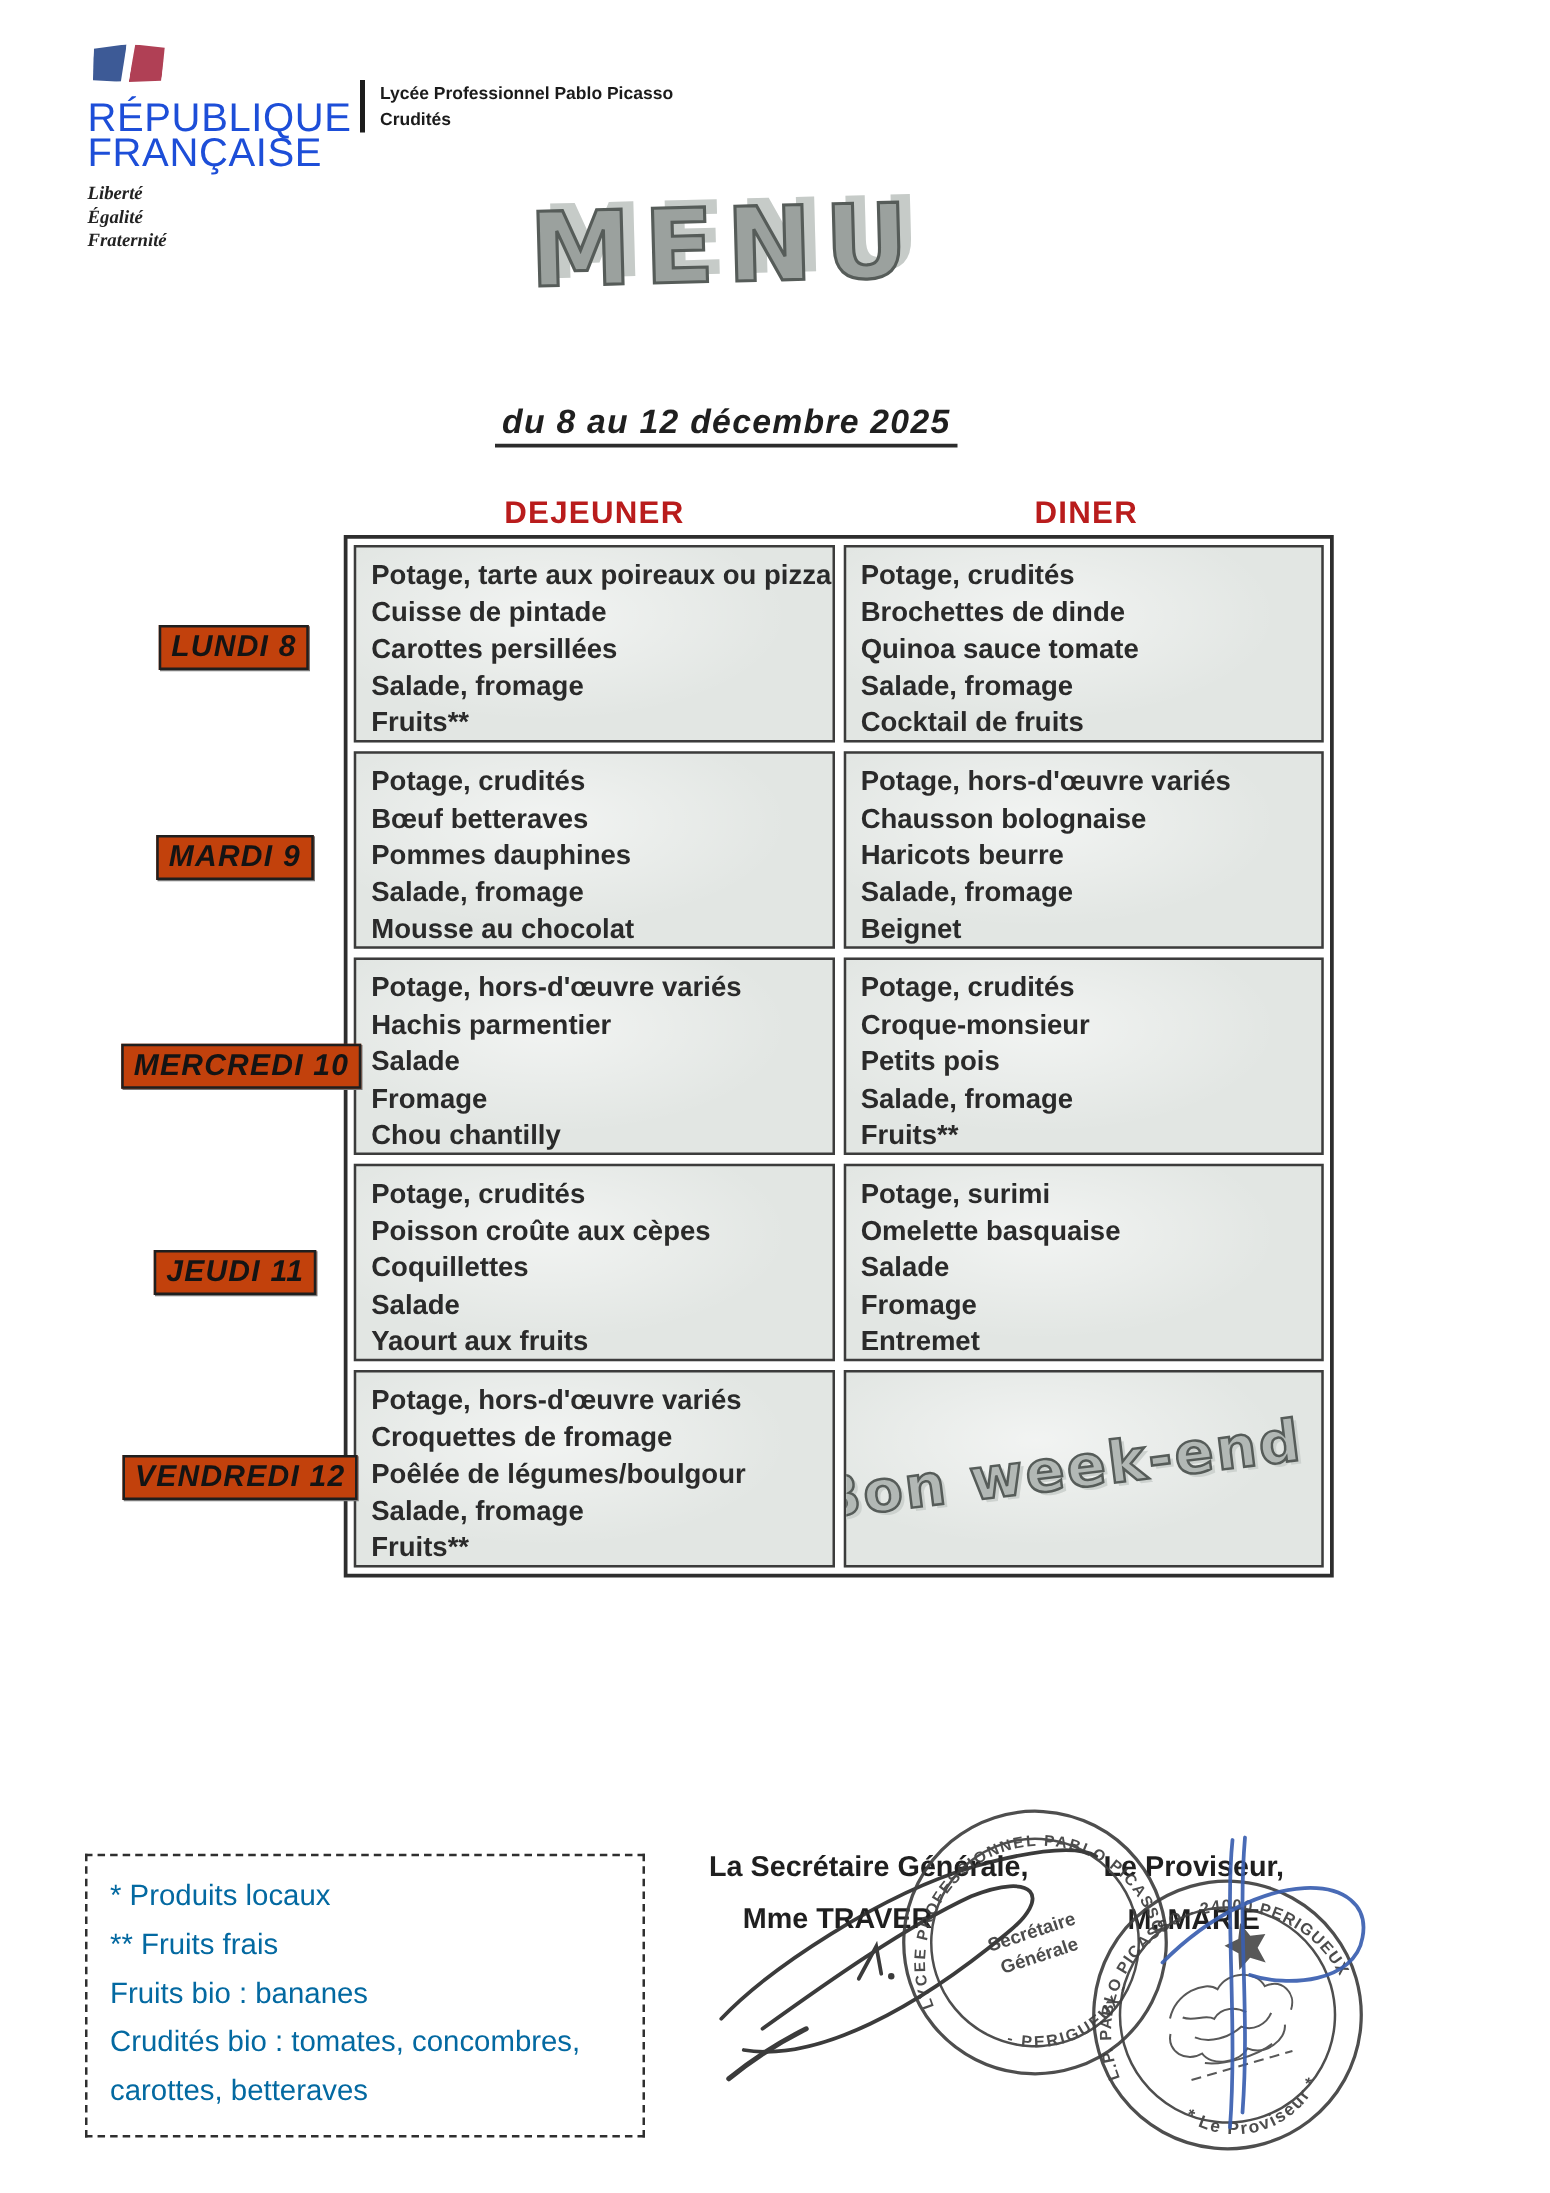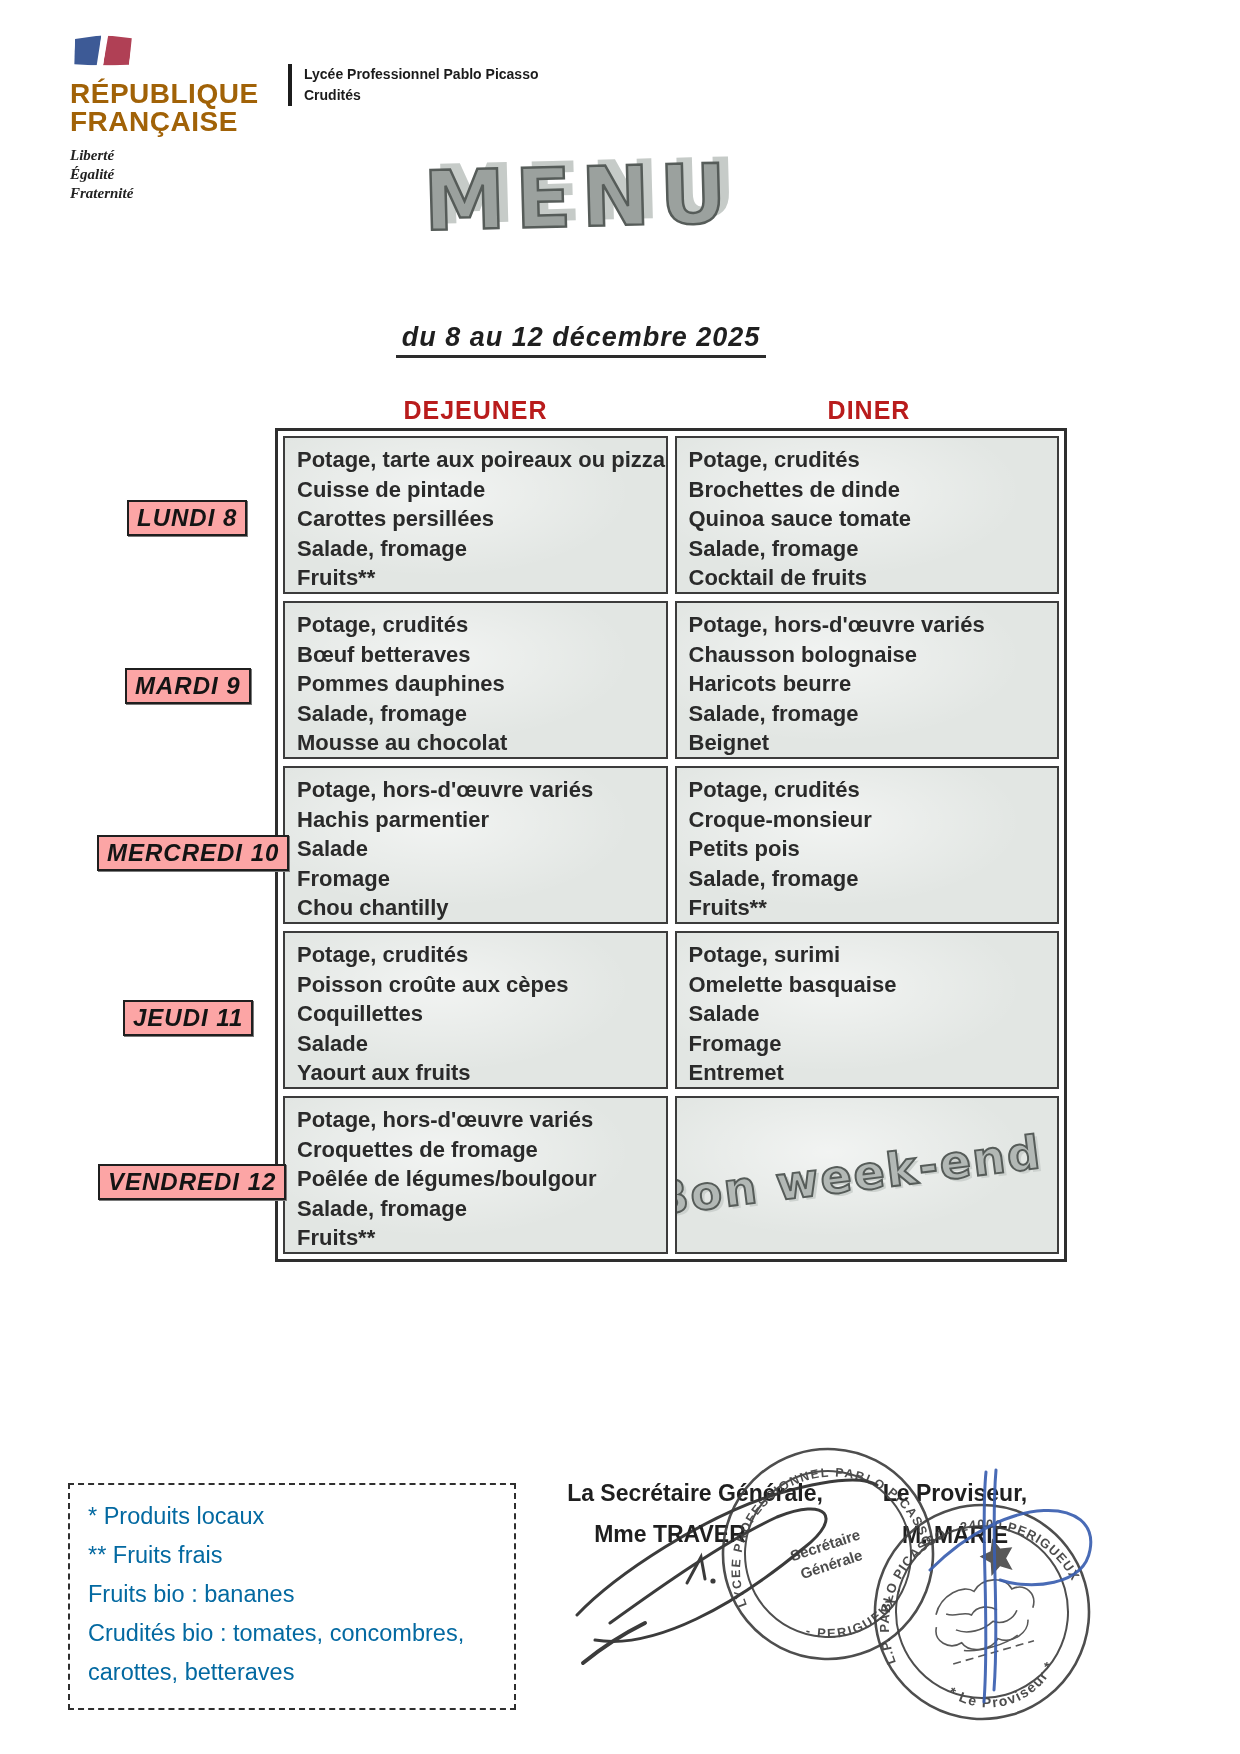--- a/index.html
+++ b/index.html
@@ -6,21 +6,21 @@
   body{
     width:1240px;height:1754px;position:relative;background:#ffffff;
     font-family:"Liberation Sans", sans-serif;color:#262626;overflow:hidden;
   }
   
   .gov-block{position:absolute;left:70px;top:36px;}
   .flag{display:flex;gap:5px;height:36px;margin-left:4px;margin-bottom:8px;}
   .flag .stripe{width:26px;height:30px;}
   .flag .blue{background:#3d5a96;transform:skewX(-8deg) rotate(-3deg);clip-path:polygon(0 8%,100% 0,92% 100%,6% 92%);}
   .flag .red{background:#b04055;transform:skewX(-6deg) rotate(2deg);clip-path:polygon(4% 0,96% 6%,100% 94%,0 100%);}
-  .gov-name{font-weight:bold;font-size:28px;line-height:28px;letter-spacing:.5px;color:#a16207;}
+  .gov-name{font-weight:normal;font-size:32px;line-height:28px;letter-spacing:.5px;color:#1d4ed8;}
   .motto{margin-top:10px;font-family:"Liberation Serif", serif;font-style:italic;font-weight:bold;font-size:15px;line-height:19px;color:#222;}
   .school{position:absolute;left:288px;top:64px;border-left:4px solid #1c1c1c;padding-left:12px;
     font-weight:bold;font-size:14px;line-height:21px;color:#1b1b1b;}
   
   .menu-title{
     position:absolute;left:0;top:150px;width:1160px;text-align:center;
     font-family:"DejaVu Sans", sans-serif;font-weight:bold;font-size:82px;letter-spacing:10px;
     color:#9ba19e;-webkit-text-stroke:2.5px #565c59;
     text-shadow:10px -6px 0 #c6cbc8;transform:rotate(-1.5deg);
   }
@@ -47,21 +47,21 @@
     padding:7px 10px 12px 12px;overflow:hidden;
   }
   .cell .line{font-weight:bold;font-size:22px;line-height:29.5px;color:#2a2a2a;white-space:nowrap;}
   .cell.weekend{display:flex;align-items:center;justify-content:center;}
   .weekend-msg{
     font-family:"DejaVu Sans", sans-serif;font-weight:bold;font-size:46px;letter-spacing:2px;
     color:#b2b8b5;-webkit-text-stroke:2px #565c59;text-shadow:3px 3px 0 #cdd2cf;
     transform:rotate(-7deg);white-space:nowrap;
   }
   .day-label{
-    position:absolute;background:#fca5a5;border:2px solid #1f1f1f;
+    position:absolute;background:#c2410c;border:2px solid #1f1f1f;
     box-shadow:1px 1px 0 #7a7a7a;
     font-weight:bold;font-style:italic;font-size:24px;letter-spacing:1px;
     padding:2px 8px;color:#141414;white-space:nowrap;
   }
   
   .sig-title{position:absolute;font-weight:bold;font-size:23px;color:#1f1f1f;text-align:center;}
   .sig-name{position:absolute;font-weight:bold;font-size:23px;color:#1f1f1f;text-align:center;}
   .stamp{position:absolute;opacity:.92;}
   .stamp text{fill:#3d3d3d;}
   .legend{

